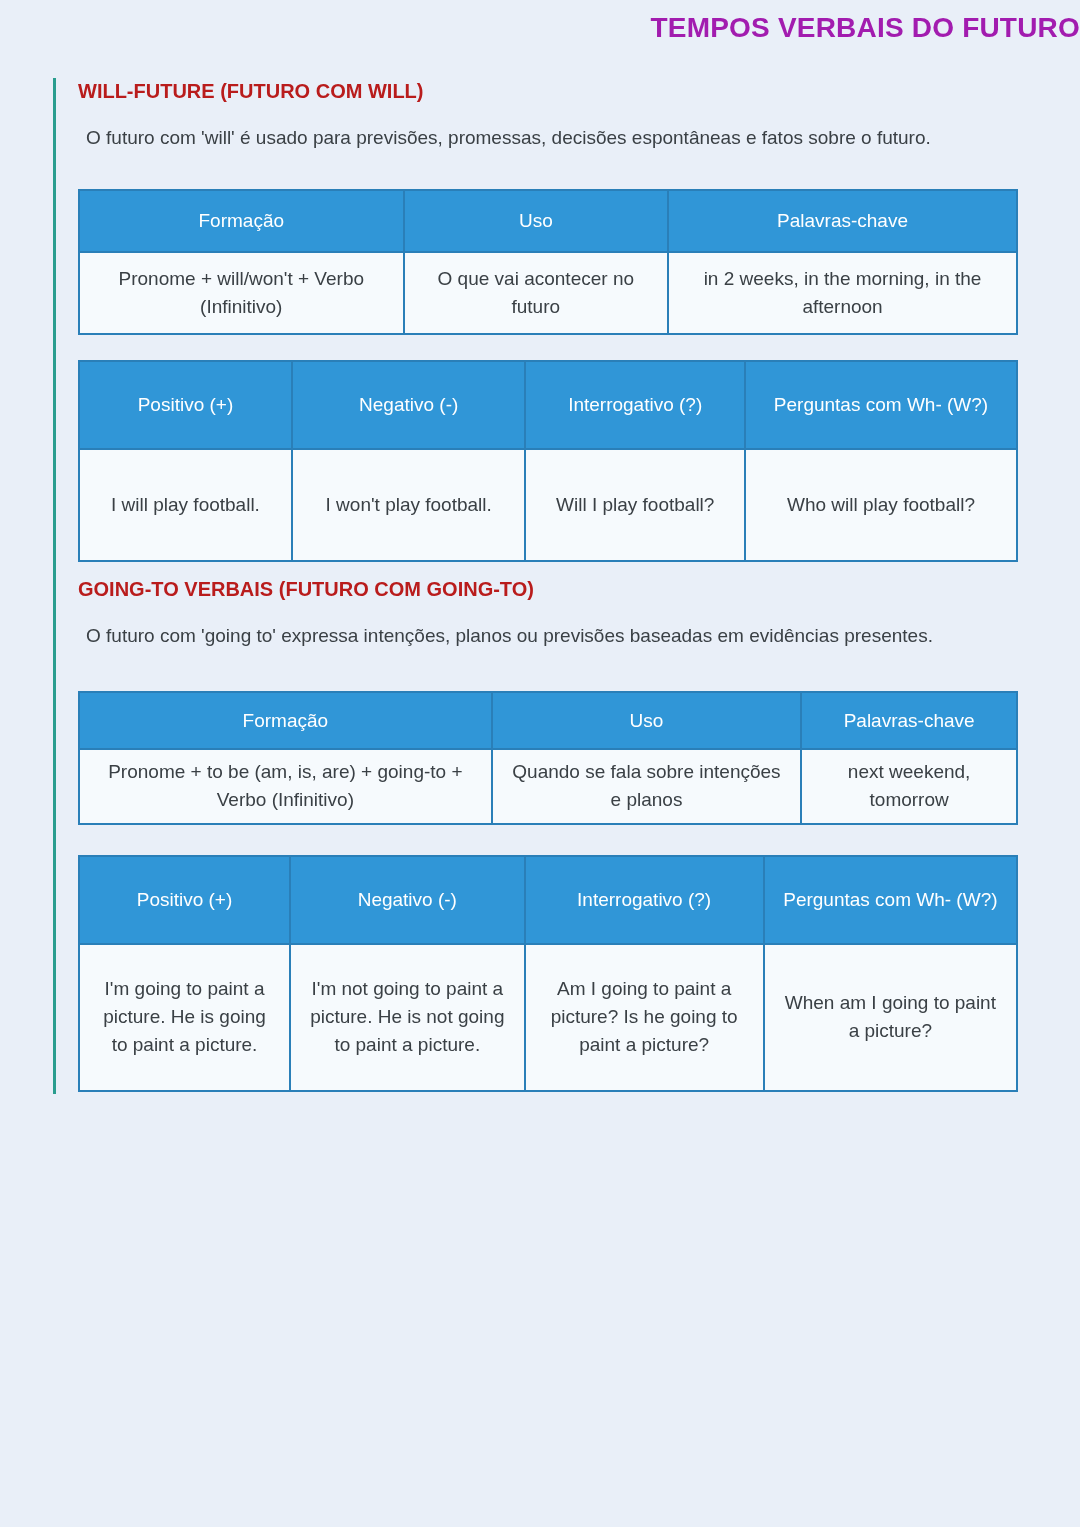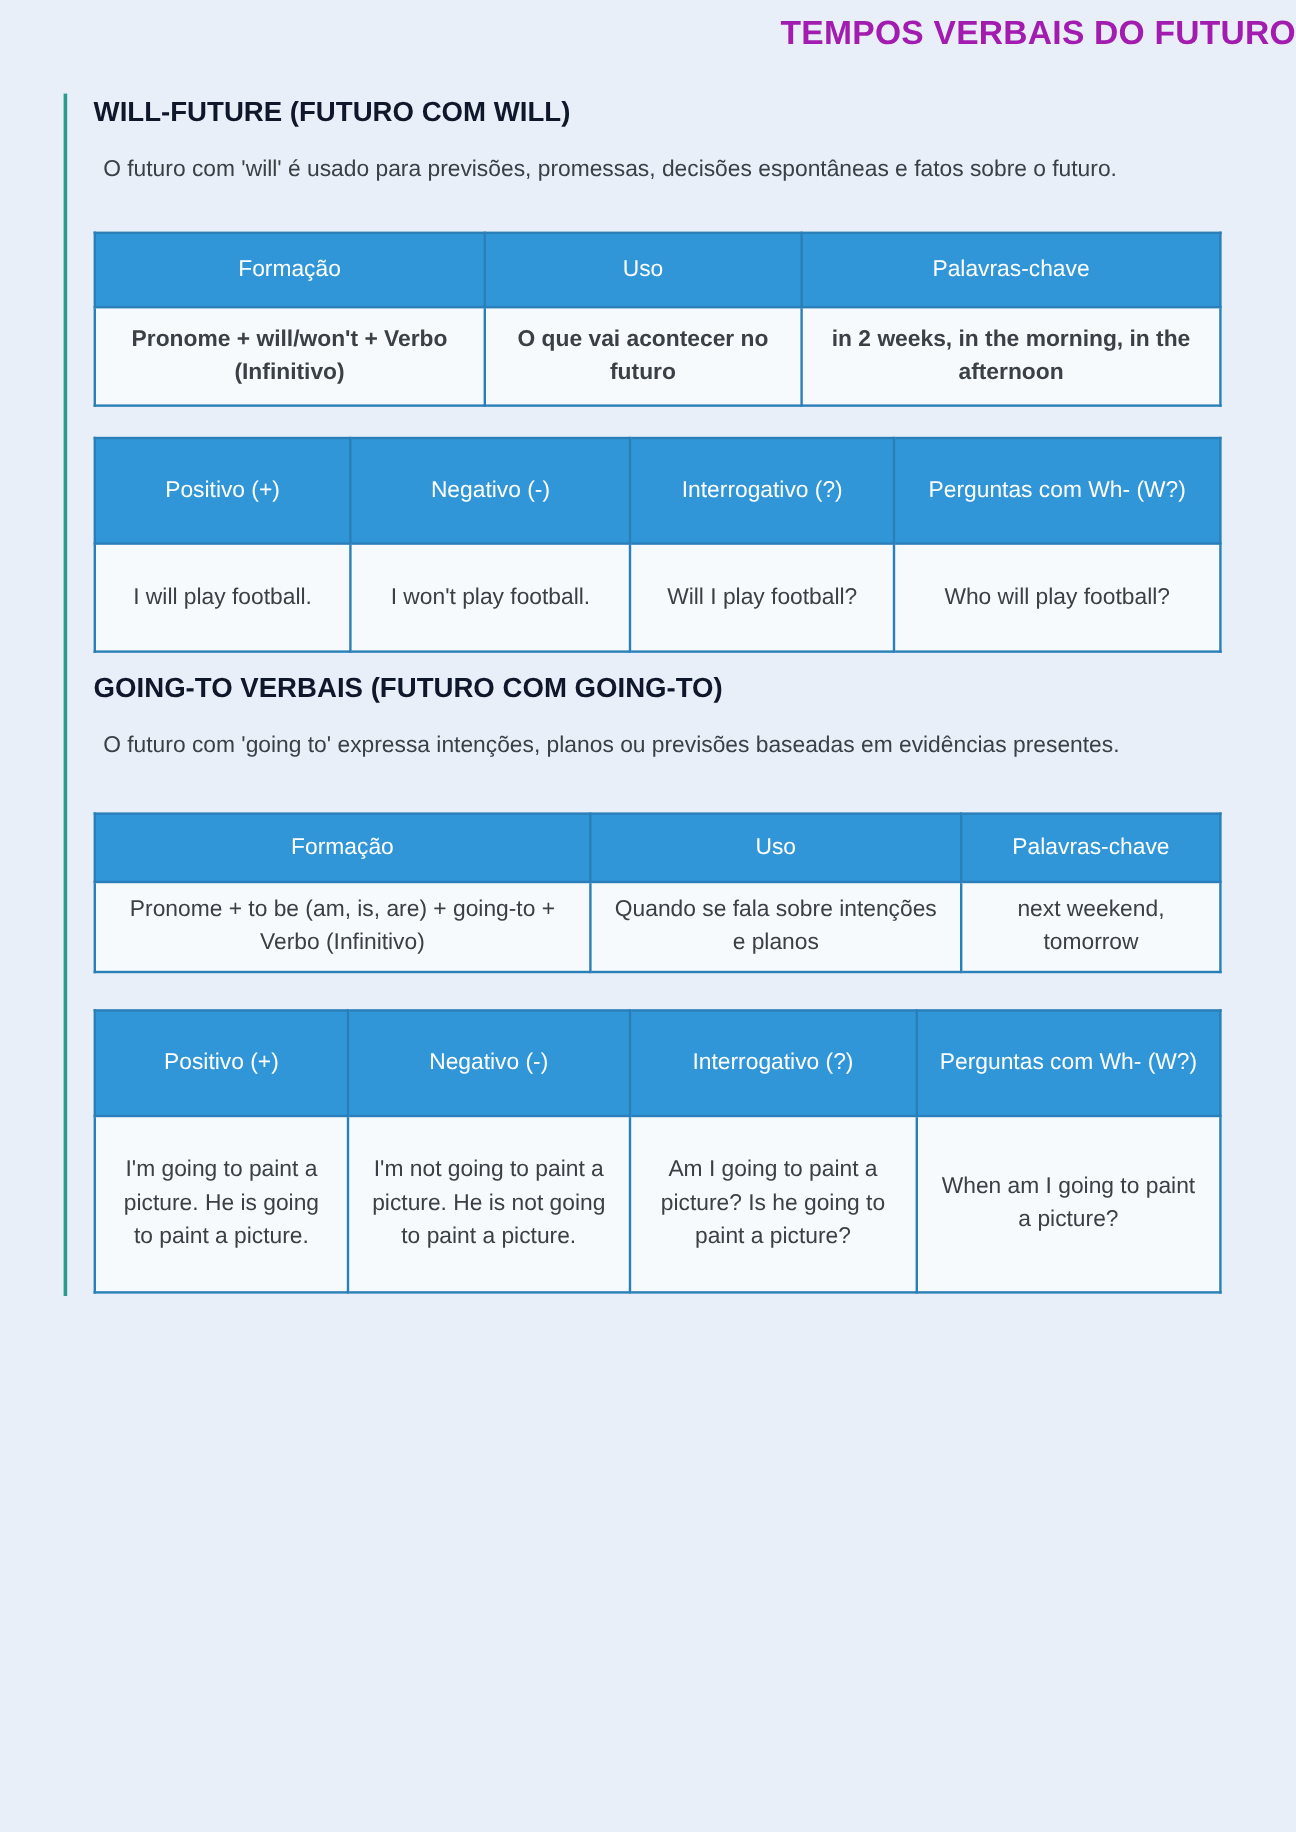--- a/index.html
+++ b/index.html
@@ -20,23 +20,23 @@
     letter-spacing: 0.2px;
     text-align: right;
   }
   .sections-wrap {
     margin: 34px 0 0 53px;
     border-left: 3px solid #2a9d8f;
     padding: 2px 60px 2px 22px;
   }
   .section-heading {
     margin: 0 0 0 0;
-    font-size: 23px;
+    font-size: 20px;
     font-weight: 600;
-    color: #0f172a;
+    color: #b91c1c;
   }
   .section-heading.second { margin-top: 16px; }
   .section-description {
     margin: 18px 0 0 8px;
     max-width: 935px;
     font-size: 19px;
     line-height: 1.8;
     color: #3a4045;
   }
   table.tbl {
@@ -56,28 +56,28 @@
     background: #3096d7;
     color: #ffffff;
     font-weight: 400;
   }
   table.tbl td {
     background: #f6fafd;
     color: #3a4045;
   }
   .t1 { margin-top: 34px; }
   .t1 th { height: 62px; }
-  .t1 td { height: 82px; font-weight: bold; }
+  .t1 td { height: 82px; }
   .t1 .c0 { width: 34.6%; }
   .t1 .c1 { width: 28.2%; }
   .t1 .c2 { width: 37.2%; }
 
   .t2 { margin-top: 25px; }
   .t2 th { height: 88px; }
-  .t2 td { height: 90px; }
+  .t2 td { height: 112px; }
   .t2 .c0 { width: 22.7%; }
   .t2 .c1 { width: 24.9%; }
   .t2 .c2 { width: 23.4%; }
   .t2 .c3 { width: 29.0%; }
 
   .t3 { margin-top: 38px; }
   .t3 th { height: 57px; }
   .t3 td { height: 65px; }
   .t3 .c0 { width: 44.0%; }
   .t3 .c1 { width: 33.0%; }

